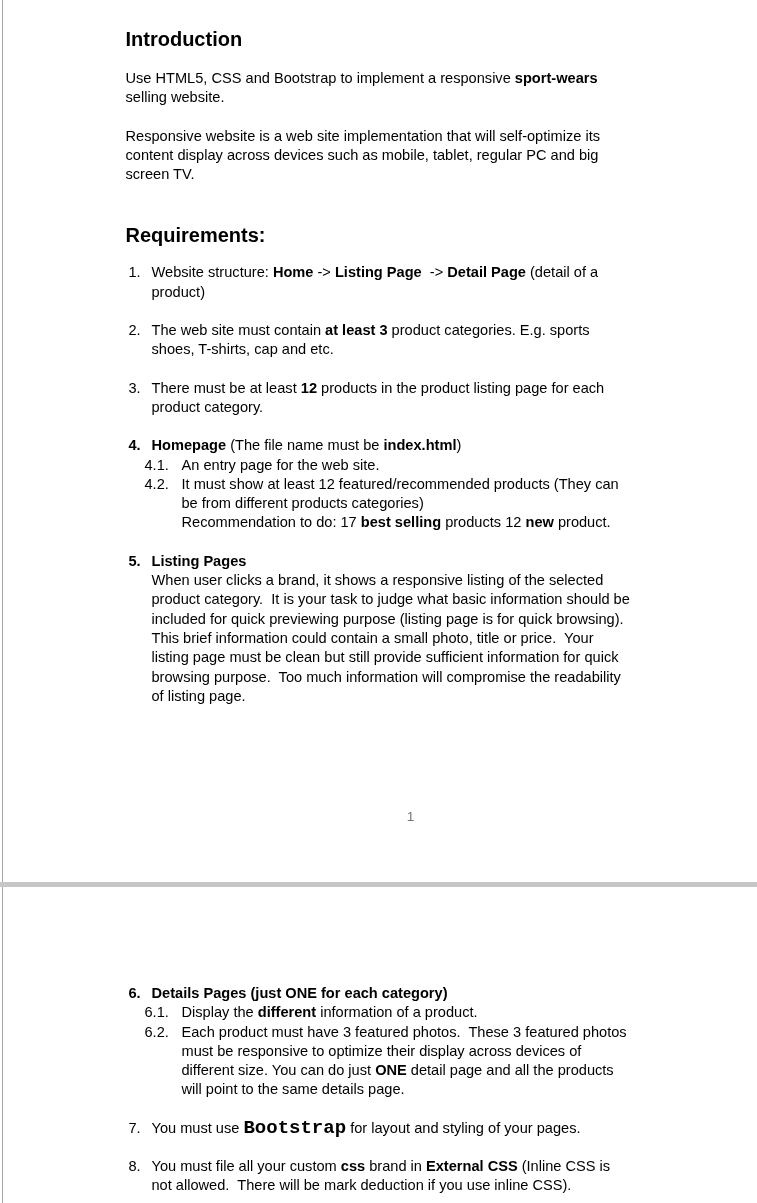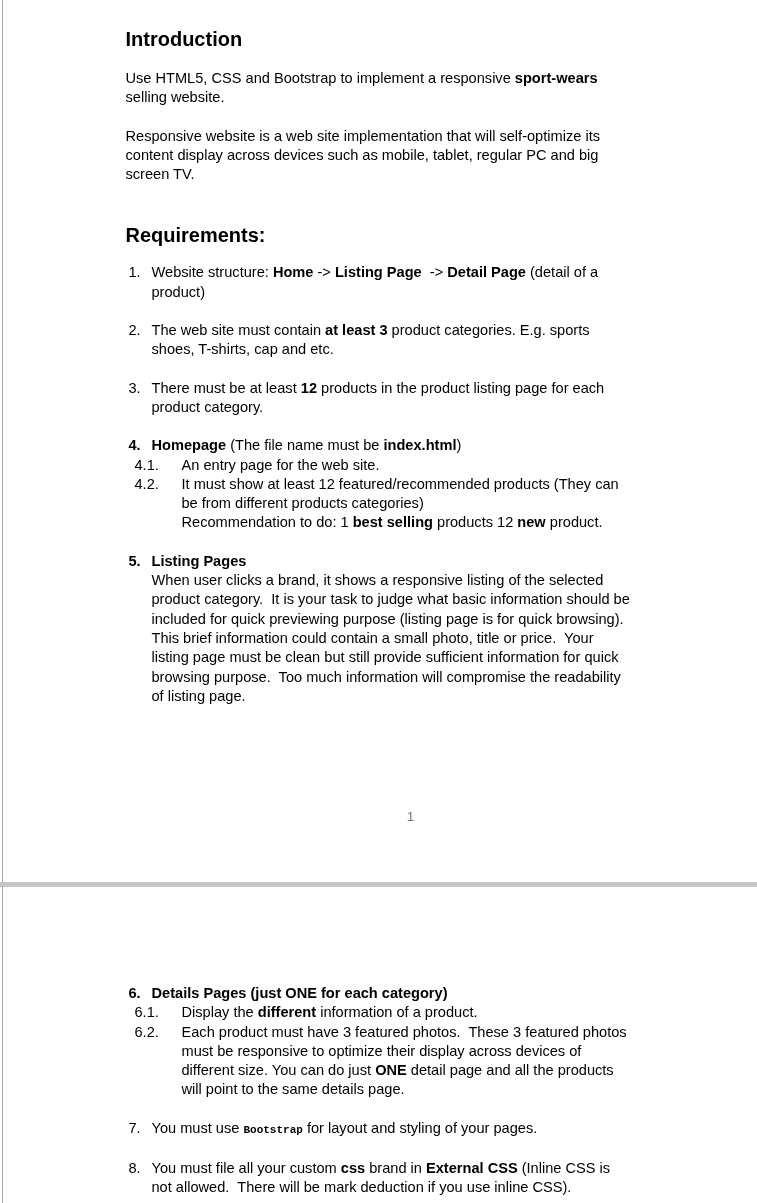--- a/index.html
+++ b/index.html
@@ -48,33 +48,33 @@
 
   .line {
     font-size: 14.6px;
     line-height: 19.3px;
     white-space: pre;
   }
   .b { font-weight: 700; }
   .mono {
     font-family: "Liberation Mono", monospace;
     font-weight: 700;
-    font-size: 11px;
+    font-size: 19px;
   }
   .li { position: relative; padding-left: 26px; }
   .li .marker {
     position: absolute;
     left: 3px;
     top: 0;
     font-size: 14.6px;
     line-height: 19.3px;
     white-space: pre;
   }
   .li.sub { padding-left: 56px; }
-  .li.sub .marker { left: 9px; }
+  .li.sub .marker { left: 19px; }
 
   .page-number {
     position: absolute;
     top: 807px;
     left: 0;
     width: 100%;
     text-align: center;
     font-size: 13.5px;
     line-height: 19.3px;
     color: #777777;
@@ -116,21 +116,21 @@
         <div class="line"><span class="b">Homepage</span><span class=""> (The file name must be </span><span class="b">index.html</span><span class="">)</span></div>
       </div>
       <div class="block li sub">
         <span class="marker">4.1.</span>
         <div class="line"><span class="">An entry page for the web site.</span></div>
       </div>
       <div class="block li sub">
         <span class="marker">4.2.</span>
         <div class="line"><span class="">It must show at least 12 featured/recommended products (They can</span></div>
         <div class="line"><span class="">be from different products categories)</span></div>
-        <div class="line"><span class="">Recommendation to do: 1 </span><span class="b">best selling</span><span class=""> products 12 </span><span class="b">new</span><span class=""> product.</span></div>
+        <div class="line"><span class="">Recommendation to do: 17 </span><span class="b">best selling</span><span class=""> products 12 </span><span class="b">new</span><span class=""> product.</span></div>
       </div>
       <div class="block li">
         <span class="marker b">5.</span>
         <div class="line"><span class="b">Listing Pages</span></div>
         <div class="line"><span class="">When user clicks a brand, it shows a responsive listing of the selected</span></div>
         <div class="line"><span class="">product category.  It is your task to judge what basic information should be</span></div>
         <div class="line"><span class="">included for quick previewing purpose (listing page is for quick browsing).</span></div>
         <div class="line"><span class="">This brief information could contain a small photo, title or price.  Your</span></div>
         <div class="line"><span class="">listing page must be clean but still provide sufficient information for quick</span></div>
         <div class="line"><span class="">browsing purpose.  Too much information will compromise the readability</span></div>

